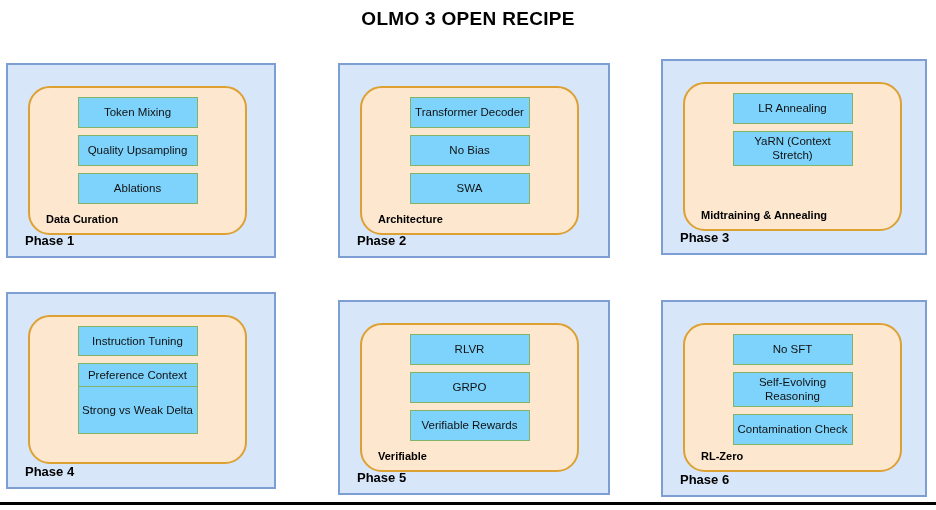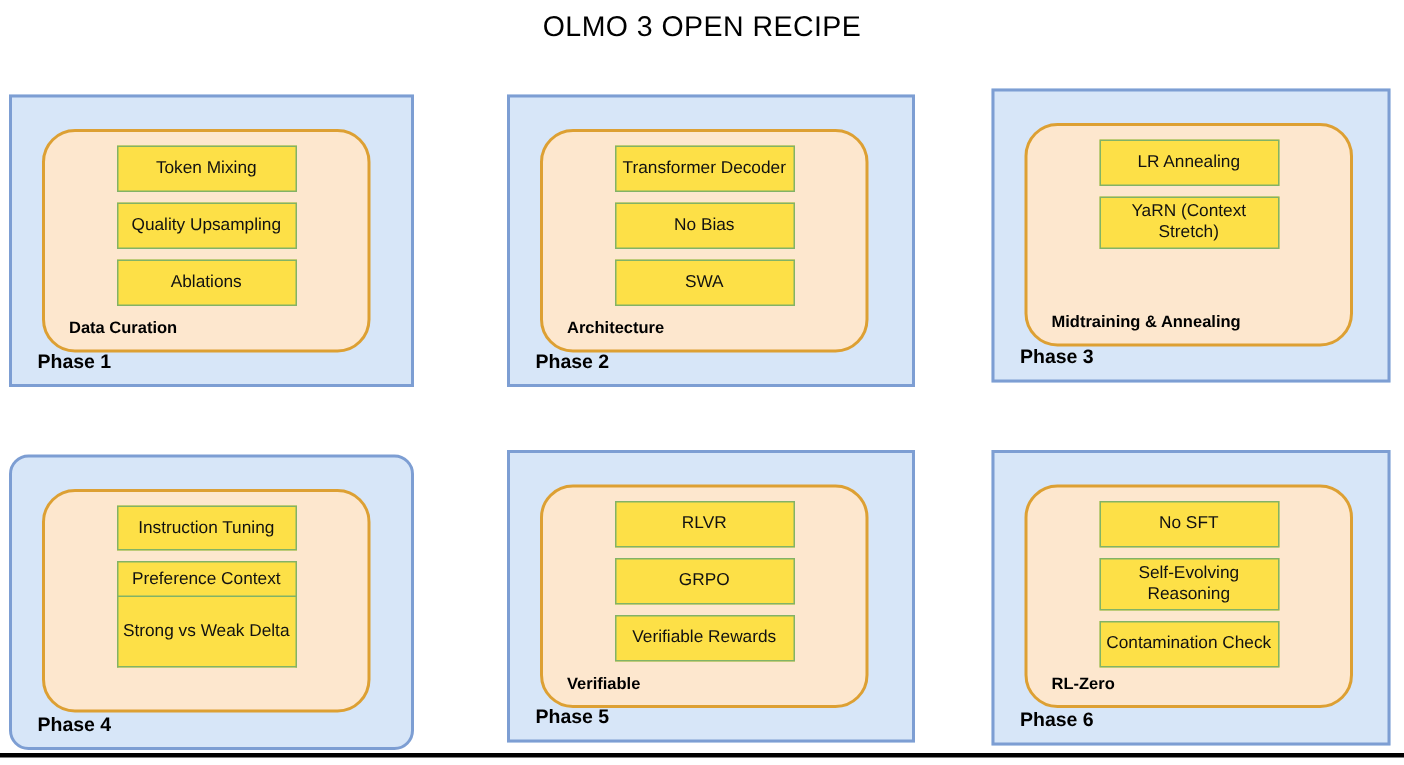--- a/index.html
+++ b/index.html
@@ -4,55 +4,55 @@
 <style>
   html, body { margin:0; padding:0; background:#ffffff; }
   .canvas {
     position:relative; width:936px; height:510px; overflow:hidden;
     background:#ffffff;
     font-family:"Liberation Sans", sans-serif;
     color:#000;
   }
   .title {
     position:absolute; top:8px; left:0; width:936px;
-    text-align:center; font-size:19px; font-weight:normal; letter-spacing:.3px;
+    text-align:center; font-size:19px; font-weight:bold; letter-spacing:.3px;
   }
   .phase {
     position:absolute; box-sizing:border-box;
     background:#d7e6f8; border:2px solid #7d9ed3;
   }
   .group {
     position:absolute; box-sizing:border-box;
     left:20px; top:21px; width:219px; height:149px;
     background:#fde7ce; border:2px solid #dda033; border-radius:22px;
   }
   .items {
     position:absolute; left:0; top:9px; width:100%;
     display:flex; flex-direction:column; align-items:center; gap:7px;
   }
   .item {
     box-sizing:border-box; width:120px; min-height:31px;
-    background:#fde047; border:1px solid #82b366;
+    background:#7dd3fc; border:1px solid #82b366;
     display:flex; align-items:center; justify-content:center;
     text-align:center; font-size:11.5px; line-height:1.25; color:#111;
     padding:2px 3px;
   }
   .group-label {
     position:absolute; left:16px; bottom:8px;
     font-size:11px; font-weight:bold; white-space:nowrap;
   }
   .phase-label {
     position:absolute; left:17px; bottom:8px;
     font-size:13px; font-weight:bold;
   }
   
   .p1 { left:6px;   top:63px;  width:270px; height:195px; }
   .p2 { left:338px; top:63px;  width:272px; height:195px; }
   .p3 { left:661px; top:59px;  width:266px; height:196px; }
-  .p4 { left:6px;   top:303px; width:270px; height:197px;border-radius:13px; }
+  .p4 { left:6px;   top:292px; width:270px; height:197px; }
   .p5 { left:338px; top:300px; width:272px; height:195px; }
   .p6 { left:661px; top:300px; width:266px; height:197px; }
   
   .p4 .items { gap:0; }
   .p4 .item-a { margin-bottom:7px; min-height:30px; }
   .p4 .item-b { min-height:24px; }
   .p4 .item-c { min-height:47px; border-top:none; }
   .bottom-rule {
     position:absolute; left:0; top:502px; width:936px; height:3px;
     background:#000;

